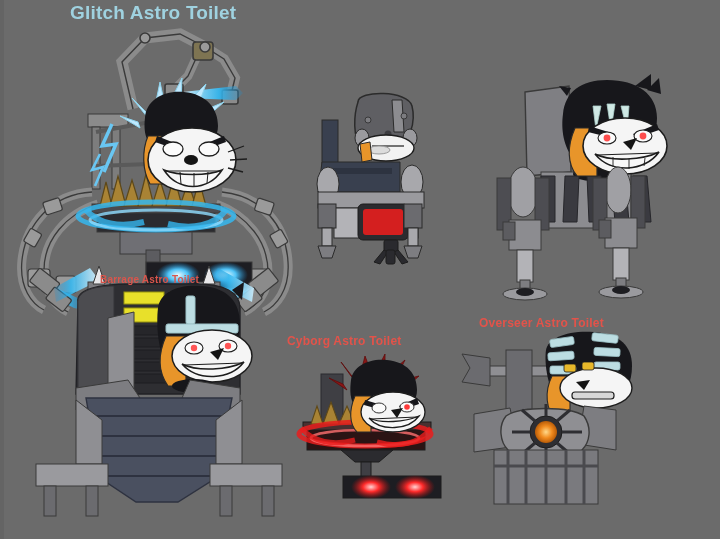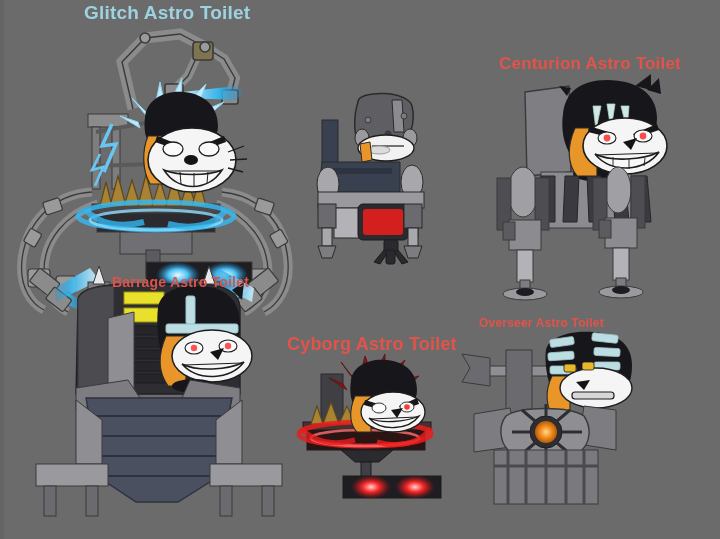--- a/index.html
+++ b/index.html
@@ -14,25 +14,25 @@
     position:absolute;left:0;top:0;width:4px;height:539px;
     background:#646464;
   }
   .label{
     position:absolute;
     font-weight:bold;
     white-space:nowrap;
     letter-spacing:.2px;
     pointer-events:none;
   }
-  .lbl-glitch   {left:84px; top:2px;   font-size:19px; color:#9fd2e0;text-align:center;}
+  .lbl-glitch   {left:70px; top:2px;   font-size:19px; color:#9fd2e0;text-align:center;}
   .lbl-protector{left:285px;top:69px;  font-size:17px; color:#e2534a;}
   .lbl-centurion{left:499px;top:54px;  font-size:17px; color:#e2534a;}
-  .lbl-barrage  {left:112px;top:274px; font-size:14px; color:#d9554c;}
-  .lbl-cyborg   {left:287px;top:334px; font-size:18px; color:#e2534a;}
+  .lbl-barrage  {left:100px;top:274px; font-size:10px; color:#d9554c;}
+  .lbl-cyborg   {left:287px;top:334px; font-size:12px; color:#e2534a;}
   .lbl-overseer {left:468px;top:316px; font-size:12px; color:#e2534a;margin-left:11px;}
 
   .fig{position:absolute;}
   svg{display:block;overflow:visible;}
 </style>
 </head>
 <body>
 
 <div id="canvas">
 
@@ -516,18 +516,17 @@
           <path d="M76 114 L76 168"></path>
           <path d="M96 114 L96 168"></path>
         <path d="M116 114 L116 168"></path>
           <path d="M134 114 L134 168"></path>
       </g>
       <path d="M44 130 L148 130" stroke="#4a4a4e" stroke-width="3" fill="none"></path>
     </svg>
   </div>
 
   <div class="label lbl-glitch">Glitch Astro Toilet</div>
-  <div class="label lbl-centurion">Centurion Astro Toilet</div>
   <div class="label lbl-barrage">Barrage Astro Toilet</div>
   <div class="label lbl-cyborg">Cyborg Astro Toilet</div>
   <div class="label lbl-overseer">Overseer Astro Toilet</div>
 
 </div>
 
 </body></html>

